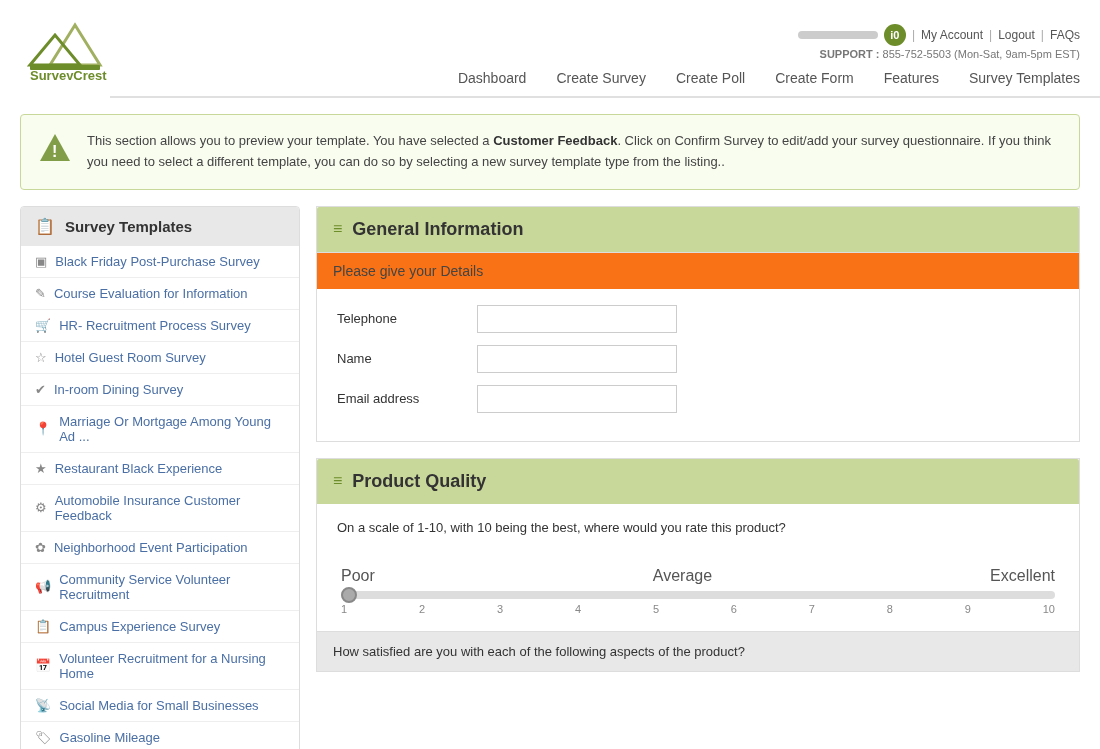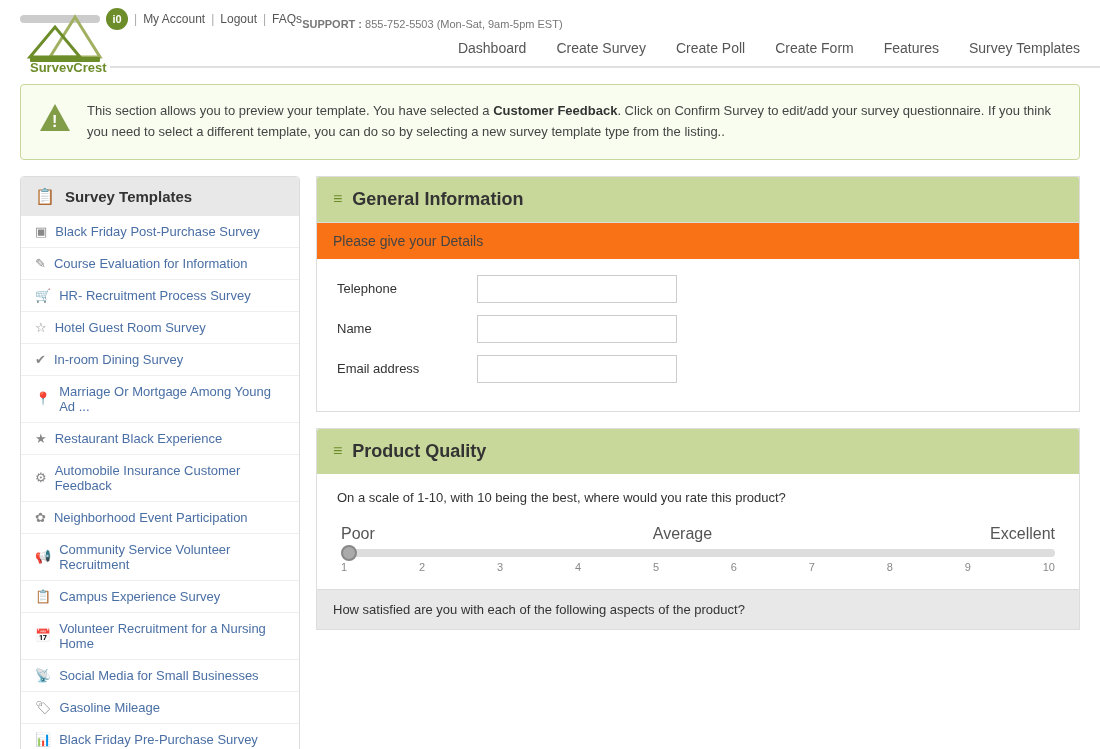--- a/index.html
+++ b/index.html
@@ -180,21 +180,21 @@
       border: 1px solid #ddd;
       margin-bottom: 16px;
     }
     .product-body {
       padding: 16px 20px;
       background: #fff;
     }
     .product-body p {
       font-size: 13px;
       color: #333;
-      margin-bottom: 20px;
+      margin-bottom: 32px;
     }
 
     .scale-labels {
       display: flex;
       justify-content: space-between;
       font-size: 16px;
       color: #555;
       margin-bottom: 6px;
       padding: 0 4px;
     }
@@ -230,33 +230,33 @@
       font-size: 13px;
       color: #333;
       border-top: 1px solid #ddd;
     }
   </style>
 </head>
 <body>
 
 <div style="position:relative;">
 
-  <div style="position:absolute; top:2px; left:20px; display:flex; align-items:flex-start;">
+  <div style="position:absolute; top:10px; left:20px; display:flex; align-items:flex-start;">
     <svg width="90" height="70" viewBox="0 0 90 70">
 
       <polygon points="30,55 55,15 80,55" fill="none" stroke="#a0b060" stroke-width="3"></polygon>
       <polygon points="10,55 35,25 60,55" fill="none" stroke="#6d8c2a" stroke-width="3"></polygon>
 
       <rect x="10" y="55" width="70" height="5" fill="#6d8c2a" rx="1"></rect>
 
       <text x="10" y="70" font-family="Arial" font-weight="bold" font-size="13" fill="#6d8c2a">SurveyCrest</text>
     </svg>
   </div>
 
-  <div style="display:flex; align-items:flex-end; padding:8px 20px 0;">
+  <div style="display:flex; flex-direction:column; align-items:flex-end; padding:24px 20px 0;">
     <div class="header-toprow">
       <div class="progress-bar-small"></div>
       <span class="user-icon-badge">
         <span>i0</span>
       </span>
       <span style="color:#aaa;">|</span>
       <a href="#" style="font-size:12px;color:#555;text-decoration:none;">My Account</a>
       <span style="color:#aaa;">|</span>
       <a href="#" style="font-size:12px;color:#555;text-decoration:none;">Logout</a>
       <span style="color:#aaa;">|</span>

